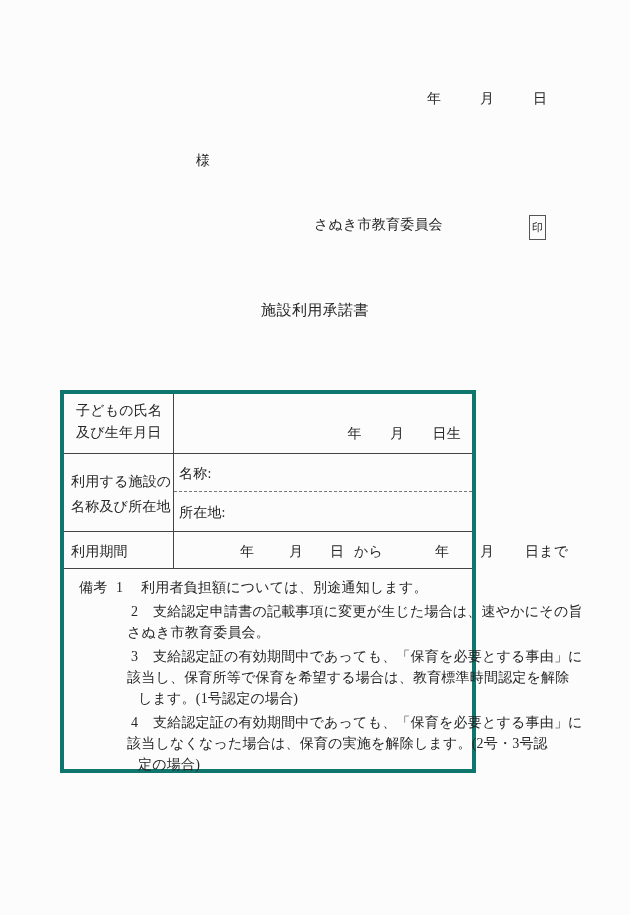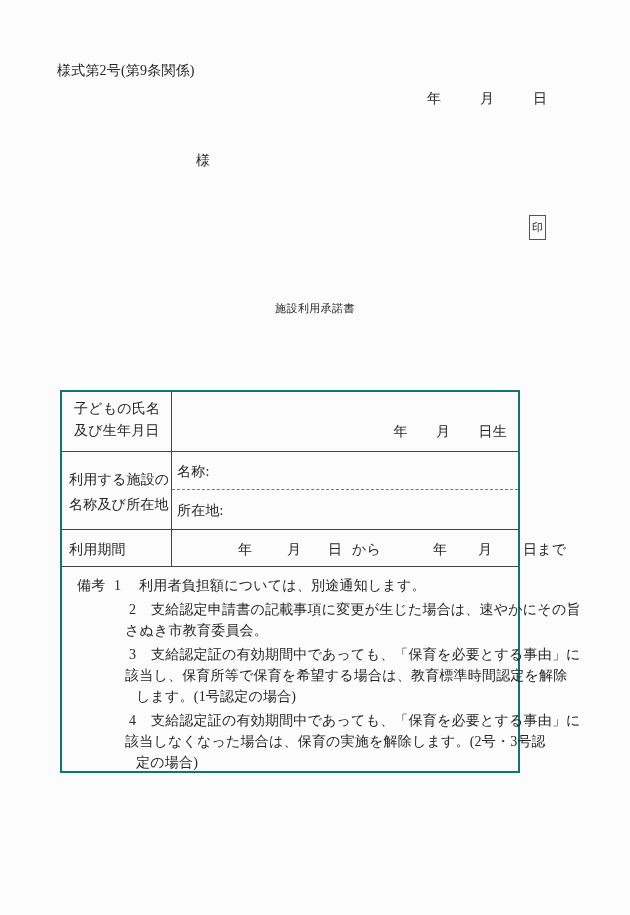--- a/index.html
+++ b/index.html
@@ -20,27 +20,27 @@
   .dt{position:absolute;top:0;}
   .dt-y{left:427px}.dt-m{left:480px}.dt-d{left:533px}
   .addressee{left:196px;top:152px;}
   .issuer{left:314px;top:216px;}
   .seal-box{
     left:529px;top:215px;width:15px;height:23px;
     border:1px solid #555;
     display:flex;align-items:center;justify-content:center;
     font-size:11px;letter-spacing:0;
   }
-  .doc-title{left:0;top:301px;width:100%;text-align:center;font-size:11px;letter-spacing:0.4px;}
+  .doc-title{left:0;top:301px;width:100%;text-align:center;font-size:15px;letter-spacing:0.4px;}
   .intro{left:71px;top:365px;}
 
   
   .form-table{
-    left:60px;top:390px;width:460px;height:383px;
-    border:2px solid #0f766e;
+    left:60px;top:390px;width:416px;height:383px;
+    border:4px solid #0f766e;
     box-sizing:border-box;
     background:transparent;
   }
   .trow{display:flex;box-sizing:border-box;border-bottom:1px solid #444;}
   .row1{height:60px;}
   .row2{height:78px;}
   .row3{height:37px;}
   .lcell{width:110px;box-sizing:border-box;border-right:1px solid #444;flex:0 0 auto;}
   .lcell1{padding:6px 0 0 12px;line-height:22px;}
   .lcell2{padding:15px 0 0 7px;line-height:25px;}
@@ -66,30 +66,30 @@
   .nx{left:67px}
   .tx{left:89px}
   .ca{left:63px}
   .cb{left:74px}
 </style>
 </head>
 <body>
 
 <div class="page">
 
-  <div class="abs form-number">様式第2号(第9条関係)</div>
 
   <div class="abs date-line">
     <span class="dt dt-y">年</span>
     <span class="dt dt-m">月</span>
     <span class="dt dt-d">日</span>
   </div>
 
   <div class="abs addressee">様</div>
 
+  <div class="abs issuer">さぬき市教育委員会</div>
 
   <div class="abs seal-box">
     <span style="position:static;">印</span>
   </div>
 
   <div class="abs doc-title">施設利用承諾書</div>
 
 
   <div class="abs form-table">
 

